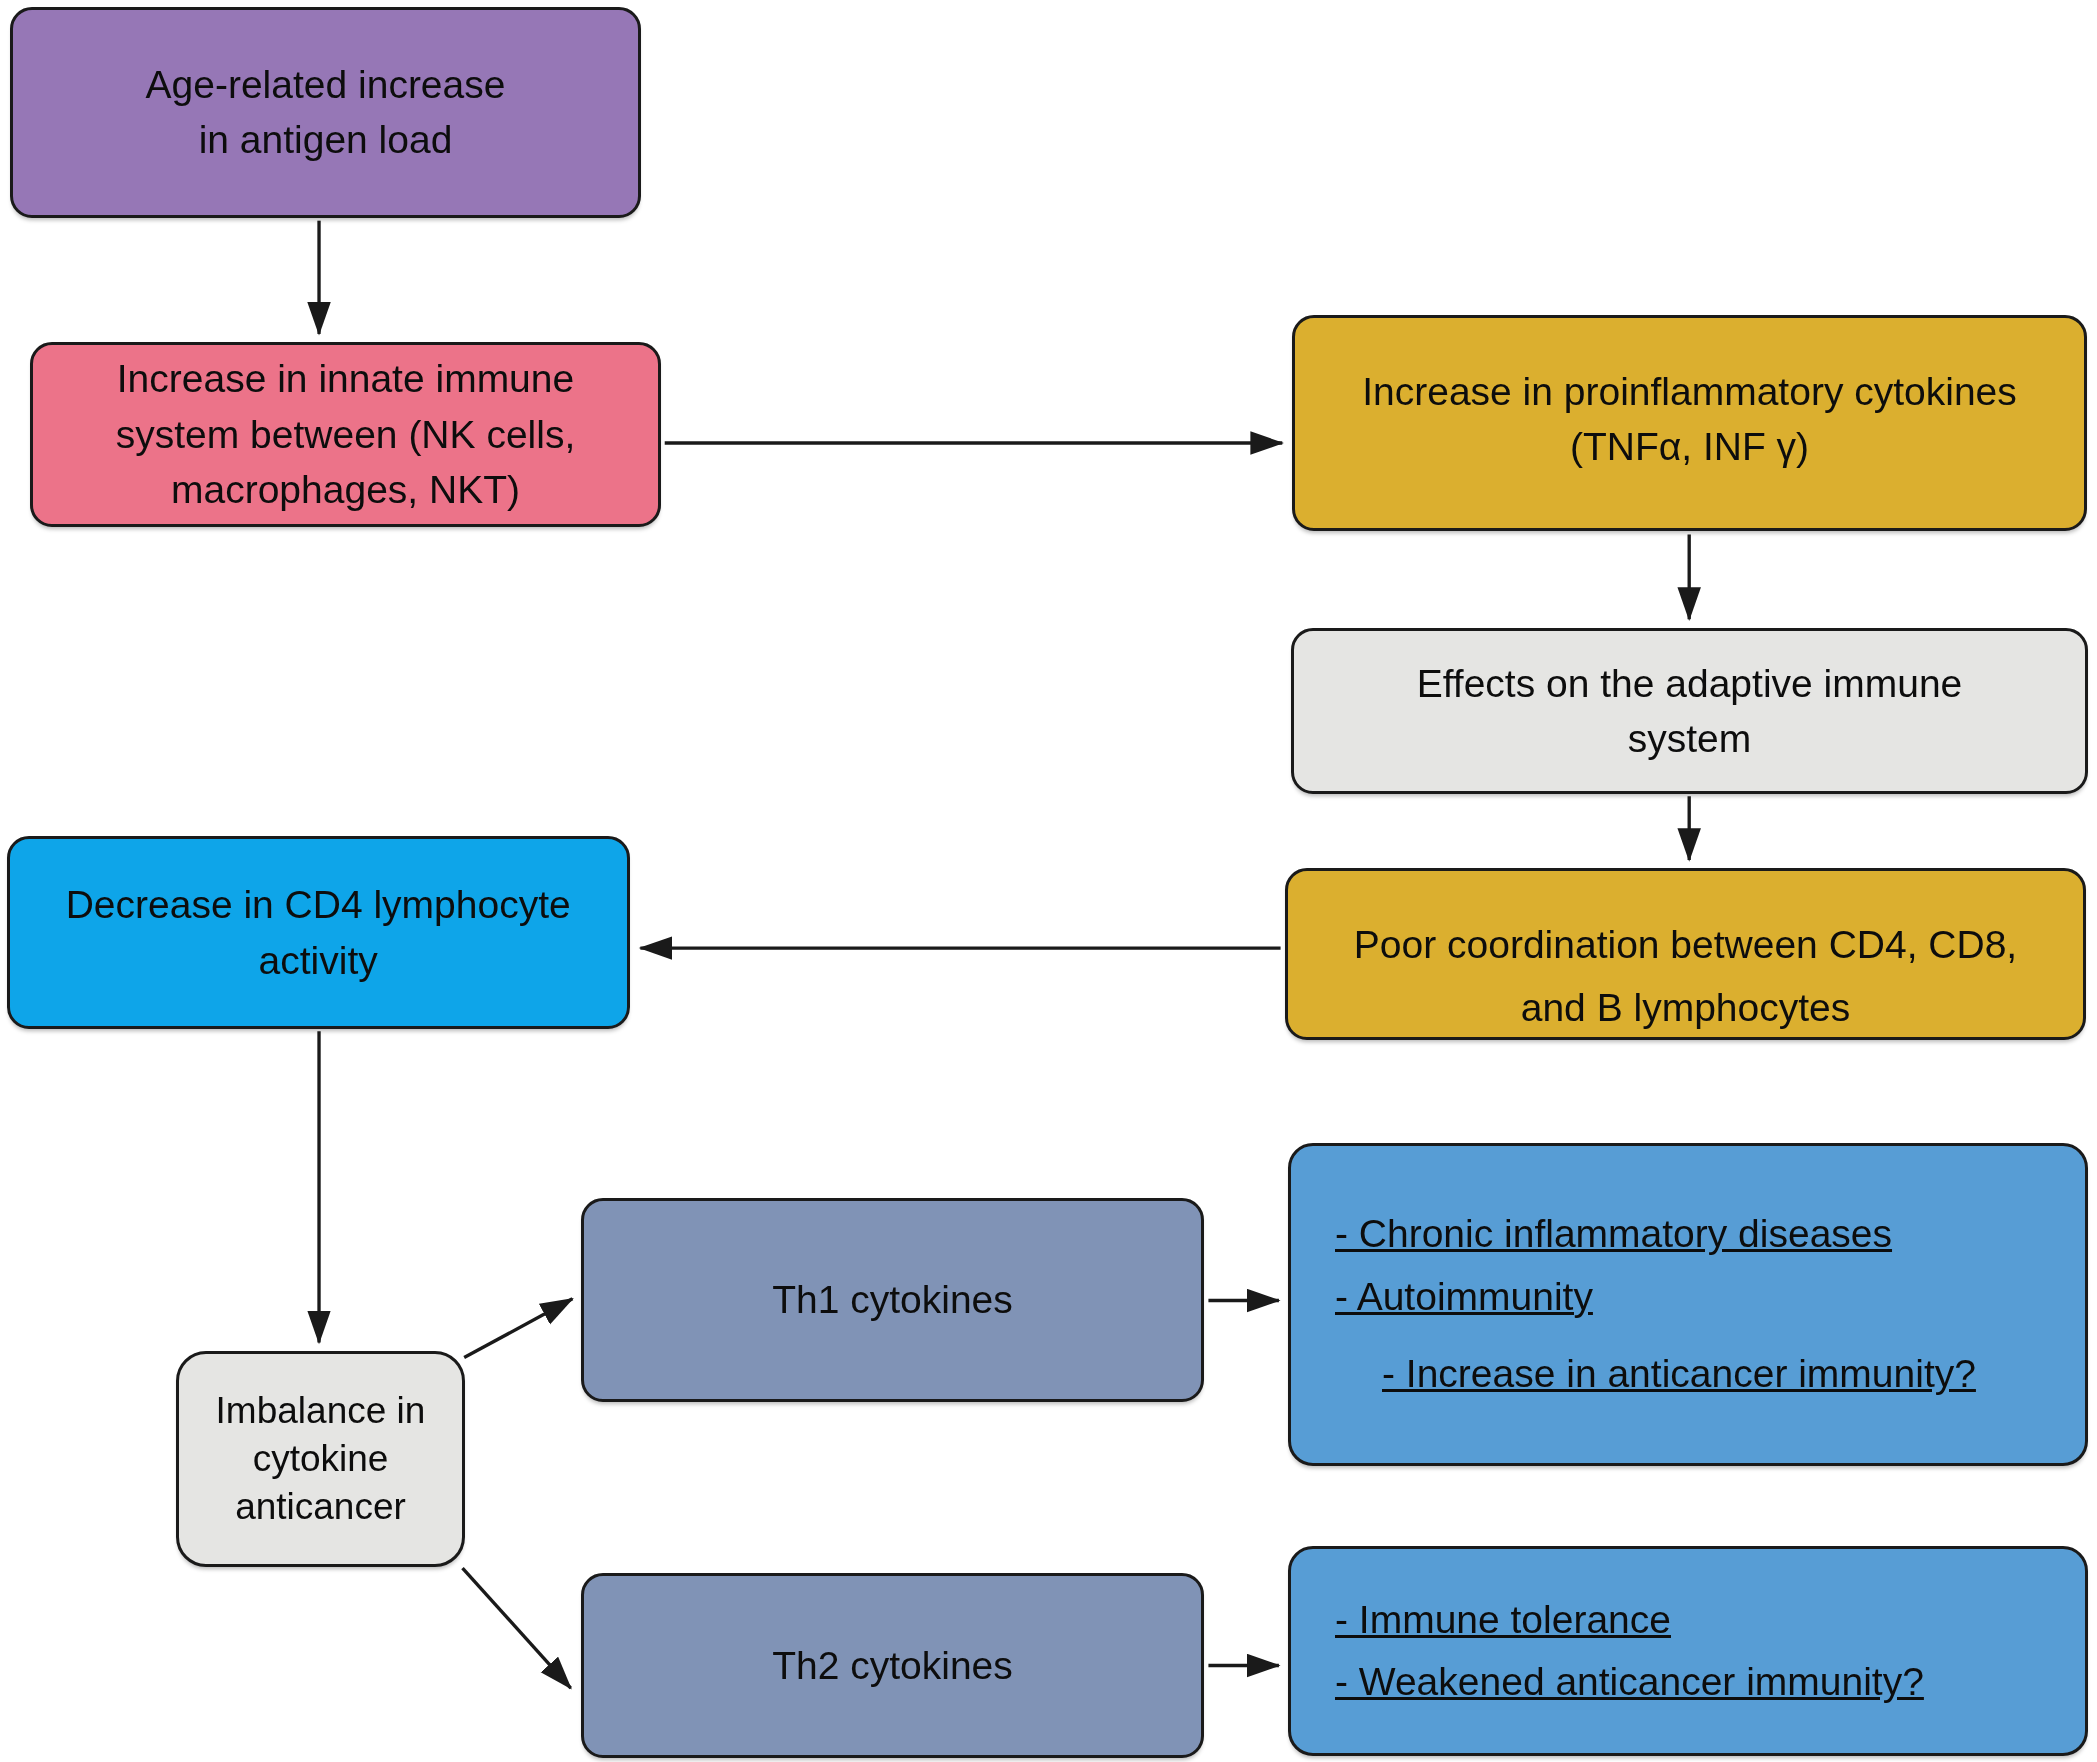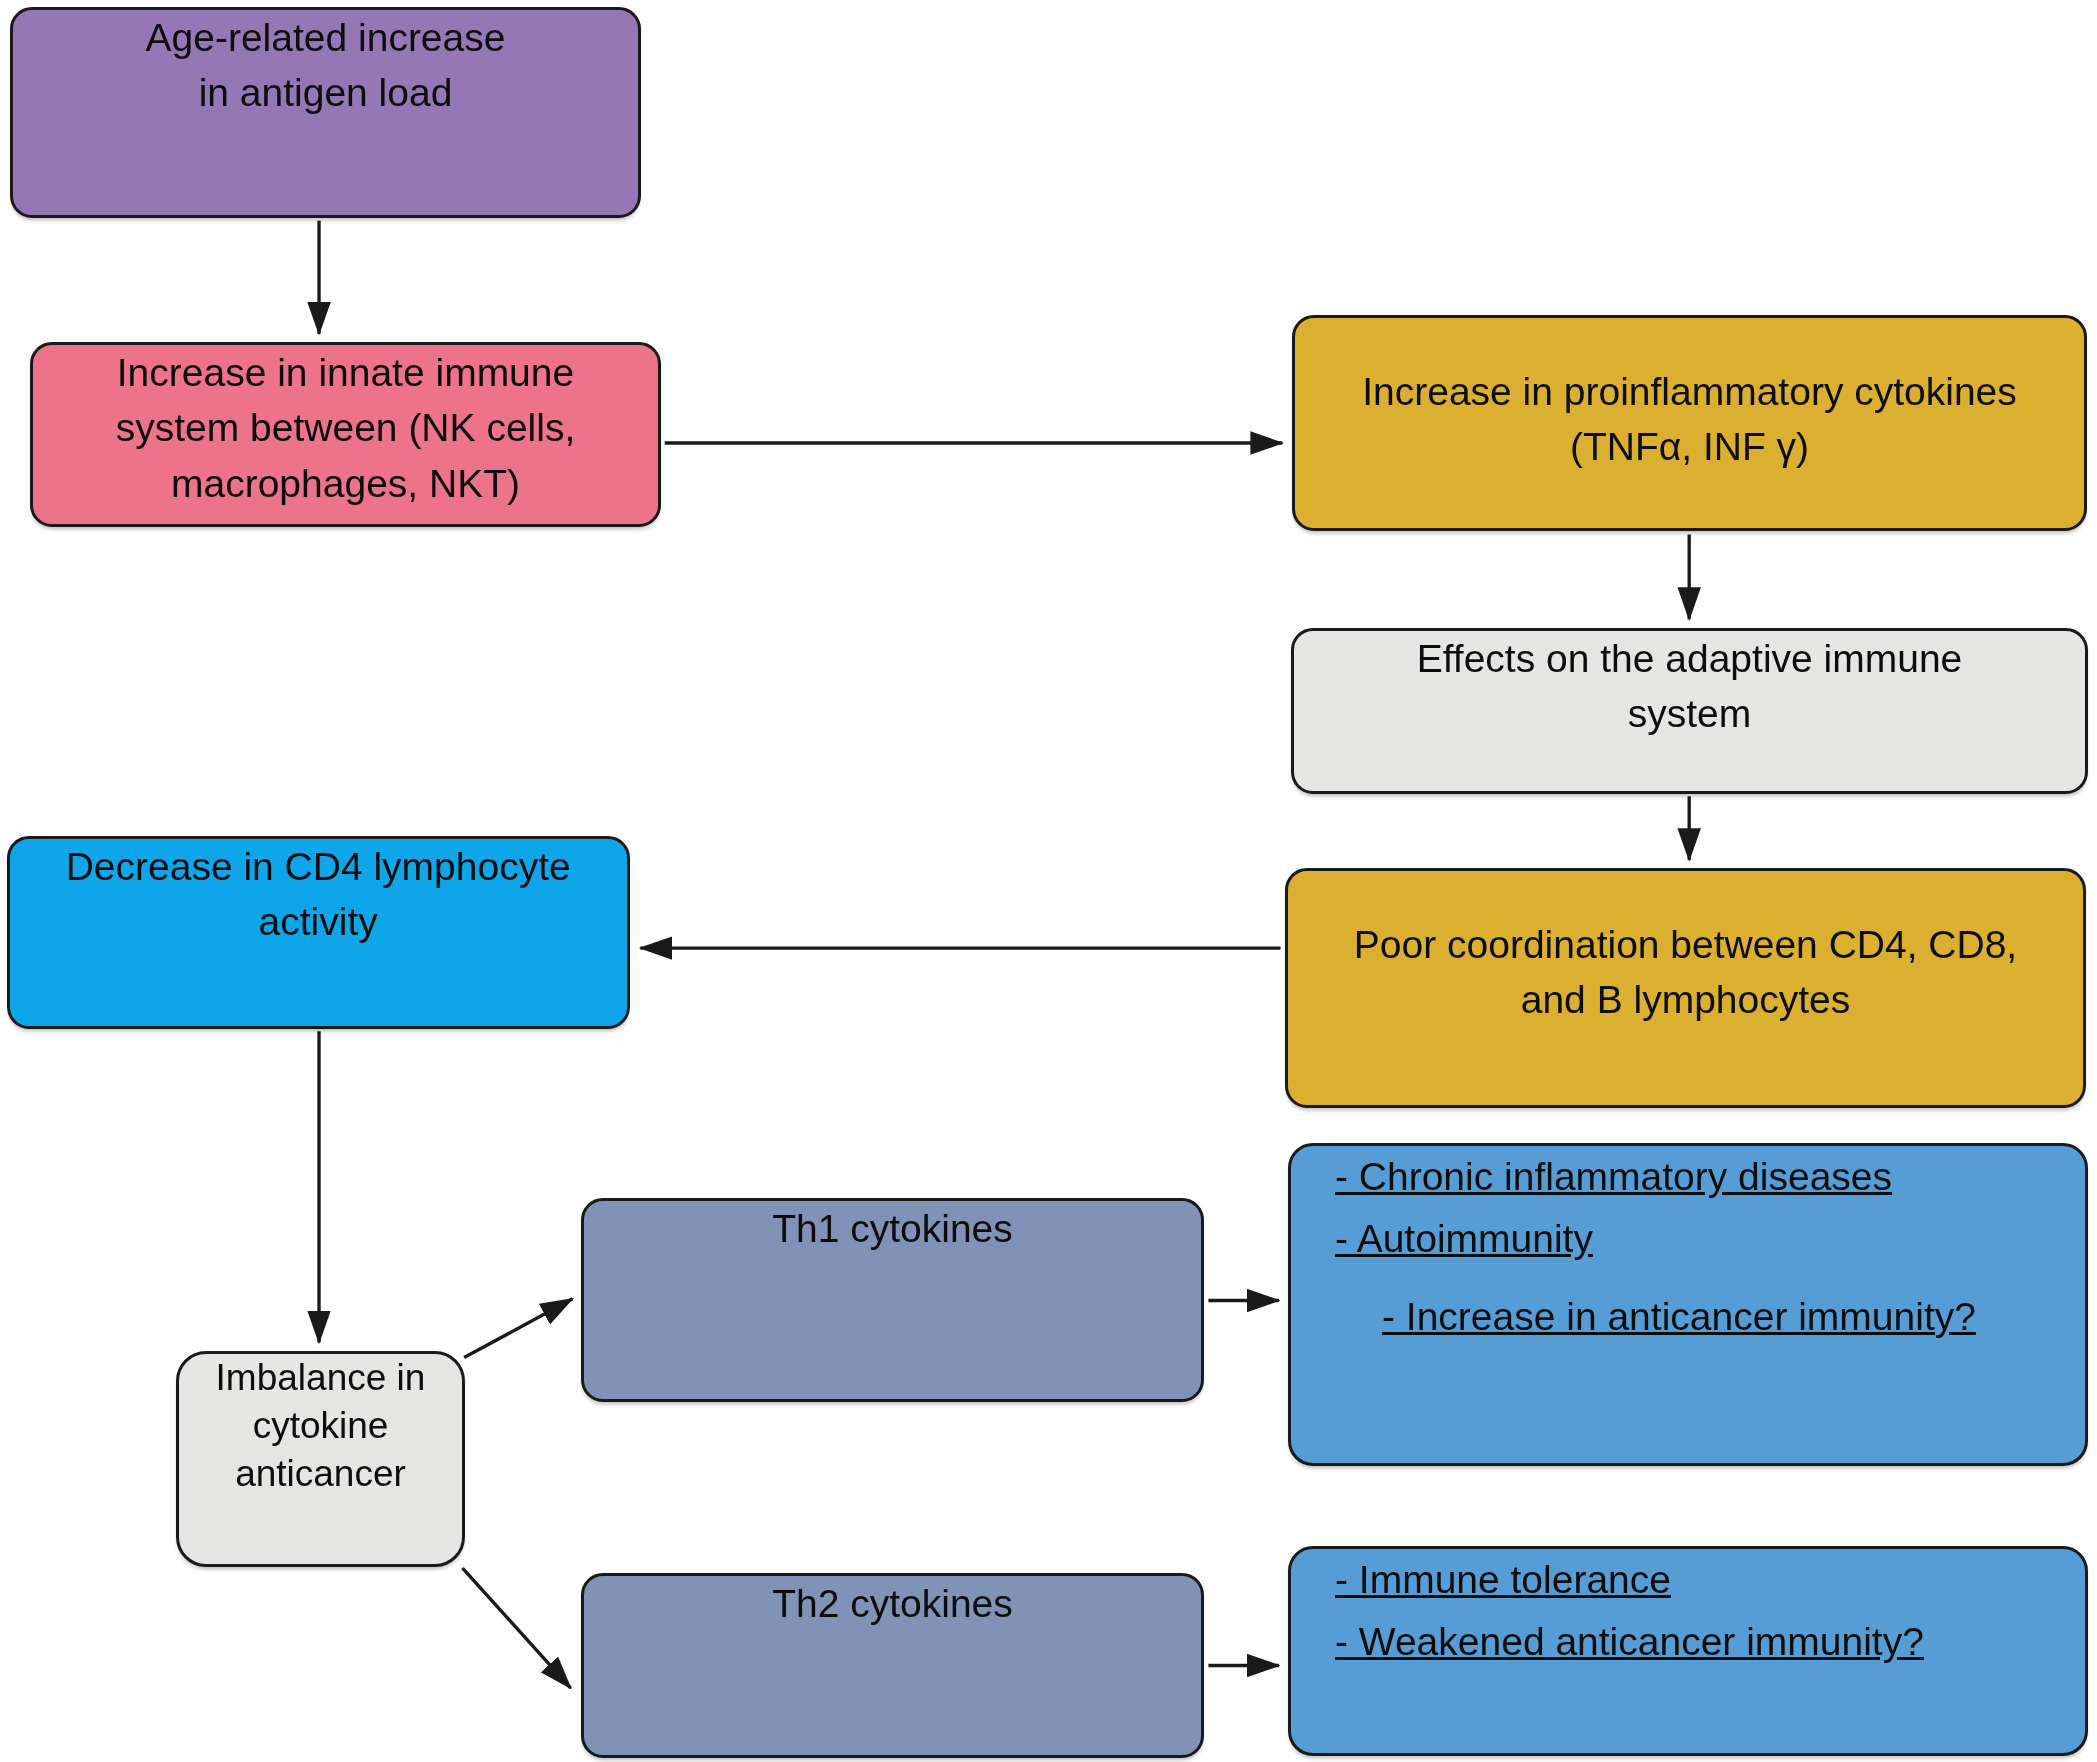--- a/index.html
+++ b/index.html
@@ -11,20 +11,21 @@
     color:#0d0d0d;
     overflow:hidden;
   }
   .node{
     position:absolute;
     box-sizing:border-box;
     border:3.4px solid #1a1a1a;
     border-radius:22px;
     display:flex;
     flex-direction:column;
+    justify-content:center;
     align-items:center;
     text-align:center;
     font-size:39px;
     line-height:1.42;
     box-shadow:0 4.2px 4.2px -2.5px rgba(0,0,0,0.28);
   }
   .node .ln{white-space:nowrap;}
   .top-align{justify-content:flex-start;padding-top:46px;}
   .bullets{
     align-items:flex-start;
@@ -76,21 +77,21 @@
   <div class="node top-align" style="left: 1292px; top: 315px; width: 795px; height: 216px; background: rgb(219, 175, 47);">
     <div class="ln">Increase in proinflammatory cytokines</div>
     <div class="ln">(TNFα, INF γ)</div>
   </div>
 
   <div class="node" style="left: 1291px; top: 628px; width: 797px; height: 166px; background: rgb(229, 229, 227);">
     <div class="ln">Effects on the adaptive immune</div>
     <div class="ln">system</div>
   </div>
 
-  <div class="node top-align" style="left: 1285px; top: 868px; width: 801px; height: 240px; background: rgb(219, 175, 47);">
+  <div class="node top-align" style="left: 1285px; top: 868px; width: 801px; height: 172px; background: rgb(219, 175, 47); gap: 8px;">
     <div class="ln">Poor coordination between CD4, CD8,</div>
     <div class="ln">and B lymphocytes</div>
   </div>
 
   <div class="node" style="left: 6.7px; top: 836px; width: 623px; height: 193px; background: #0ea5e9;">
     <div class="ln">Decrease in CD4 lymphocyte</div>
     <div class="ln">activity</div>
   </div>
 
   <div class="node small-node" style="left: 176px; top: 1351px; width: 289px; height: 216px; background: rgb(229, 229, 227);">

